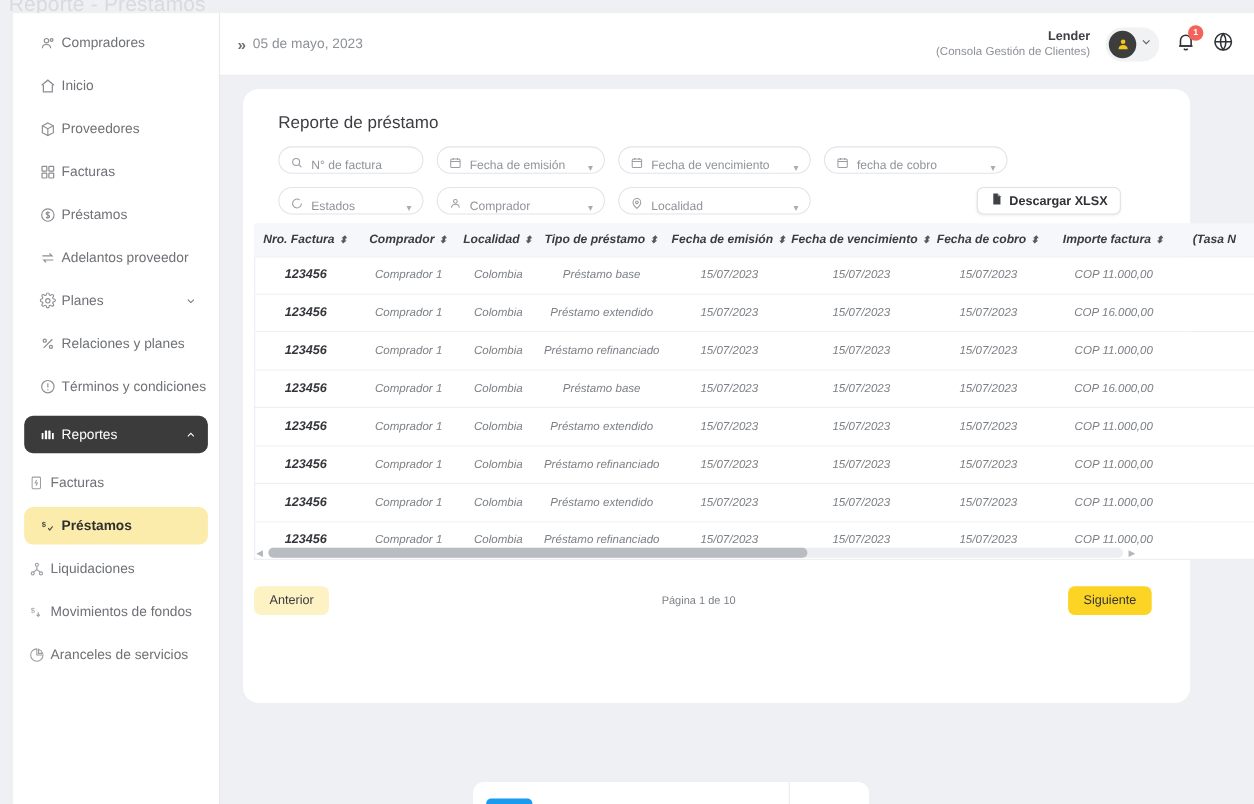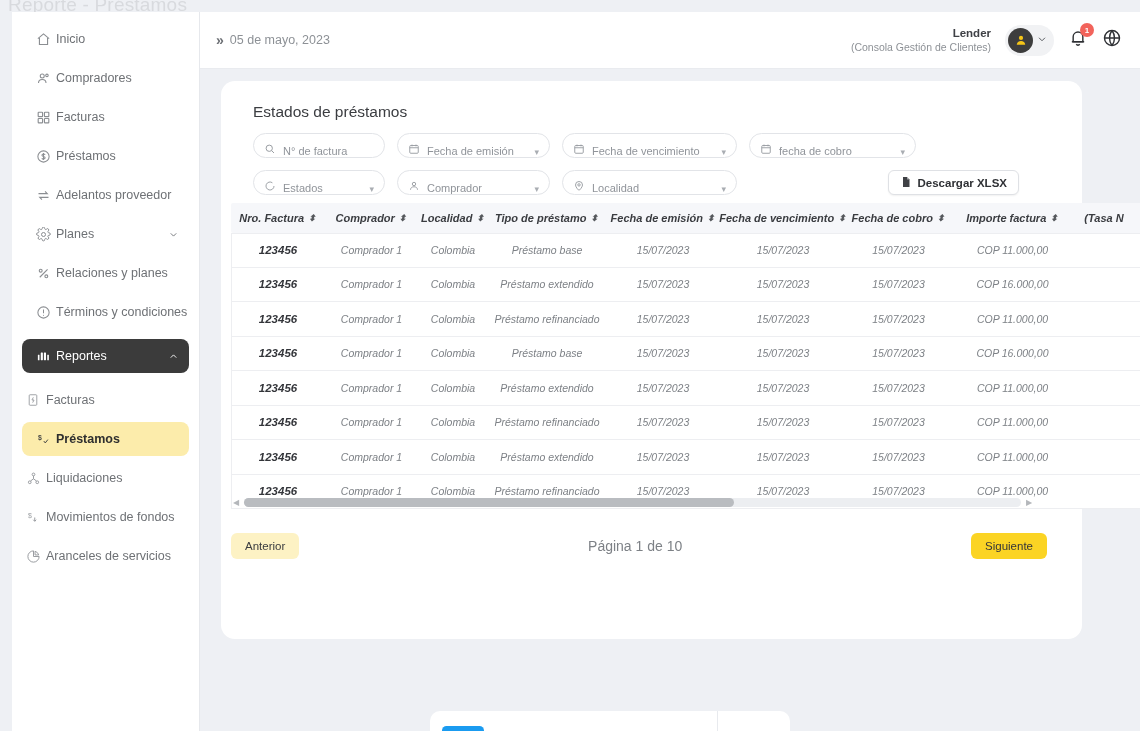--- a/index.html
+++ b/index.html
@@ -135,21 +135,21 @@
   .sb-arrow { color:#b4b7bb; font-size: 8px; width:10px; text-align:center; }
   .sb-track { flex:1; height: 9px; background:#eceef1; border-radius: 5px; position:relative; }
   .sb-thumb { position:absolute; left:0; top:0; height:9px; width: 63%; background:#b9bcc0; border-radius:5px; cursor: grab;}
 
   .pager { position:absolute; left: 10px; top: 452px; width: 816px; display:flex; align-items:center; }
   .btn-prev {
     background:#fdf2c4; color:#3a3c40; border:none; border-radius:6px;
     height:26px; padding: 0 14px; font-size: 11.5px; cursor:pointer;
     font-family: inherit;
   }
-  .pg-text { margin:0 auto; font-size:14px; color:#7d8186; }
+  .pg-text { margin:0 auto; font-size:10px; color:#7d8186; }
   .btn-next {
     background:#fbd424; color:#33353a; border:none; border-radius:6px;
     height:26px; padding: 0 14px; font-size: 11.5px; cursor:pointer;
     font-family: inherit;
   }
 
   
   .bottom-widget {
     position:absolute; left: 230px; bottom: -18px; width: 360px; height: 38px;
     background:#fff; border-radius: 10px 10px 0 0;
@@ -163,39 +163,49 @@
 <body>
 
 <div class="page-title-ghost">Reporte - Préstamos</div>
 
 <div class="sidebar">
 
   <div class="nav">
 
     <div class="nav-item">
       <span class="ico">
-        <svg width="15" height="15" viewBox="0 0 24 24" fill="none" stroke="currentColor" stroke-width="1.8">
-            <path d="M3 10.5 12 3l9 7.5"></path>
-            <path d="M5.5 9.5V20h13V9.5"></path>
-          </svg>
-      </span>
-      <span class="lbl">Inicio</span>
-    </div>
-
-    <div class="nav-item">
-      <span class="ico">
         <svg width="15" height="15" viewBox="0 0 24 24" fill="none" stroke="currentColor" stroke-width="1.7">
             <circle cx="10" cy="8" r="3.2"></circle>
             <path d="M4 19c0-3.4 2.7-5.5 6-5.5s6 2.1 6 5.5"></path>
             <circle cx="17.5" cy="7" r="2"></circle>
           </svg>
       </span>
       <span class="lbl">Compradores</span>
     </div>
 
+    <div class="nav-item">
+      <span class="ico">
+        <svg width="15" height="15" viewBox="0 0 24 24" fill="none" stroke="currentColor" stroke-width="1.8">
+            <path d="M3 10.5 12 3l9 7.5"></path>
+            <path d="M5.5 9.5V20h13V9.5"></path>
+          </svg>
+      </span>
+      <span class="lbl">Inicio</span>
+    </div>
+
+    <div class="nav-item">
+      <span class="ico">
+        <svg width="15" height="15" viewBox="0 0 24 24" fill="none" stroke="currentColor" stroke-width="1.7">
+            <path d="M12 2.8 20 7v10l-8 4.2L4 17V7z"></path>
+            <path d="M4 7l8 4.2L20 7"></path>
+            <path d="M12 11.2v10"></path>
+          </svg>
+      </span>
+      <span class="lbl">Proveedores</span>
+    </div>
 
     <div class="nav-item">
       <span class="ico">
         <svg width="15" height="15" viewBox="0 0 24 24" fill="none" stroke="currentColor" stroke-width="1.8">
             <rect x="3.5" y="3.5" width="7" height="7" rx="1"></rect>
             <rect x="13.5" y="3.5" width="7" height="7" rx="1"></rect>
             <rect x="3.5" y="13.5" width="7" height="7" rx="1"></rect>
             <rect x="13.5" y="13.5" width="7" height="7" rx="1"></rect>
           </svg>
       </span>
@@ -366,21 +376,21 @@
       <svg width="20" height="20" viewBox="0 0 24 24" fill="none" stroke="#2f3135" stroke-width="1.7">
           <circle cx="12" cy="12" r="9"></circle>
           <path d="M3.2 12h17.6M12 3a15 15 0 0 1 0 18M12 3a15 15 0 0 0 0 18"></path>
         </svg>
     </div>
   </div>
 </div>
 
 <div class="content">
   <div class="card">
-    <div class="card-title">Estados de préstamos</div>
+    <div class="card-title">Reporte de préstamo</div>
 
     <div class="filters">
       <div class="pill w-search">
         <span>
           <svg width="12" height="12" viewBox="0 0 24 24" fill="none" stroke="#9a9ea3" stroke-width="2">
               <circle cx="10.5" cy="10.5" r="6.3"></circle>
               <path d="M15.2 15.2 20 20"></path>
             </svg>
         </span>
         <span>N° de factura</span>

